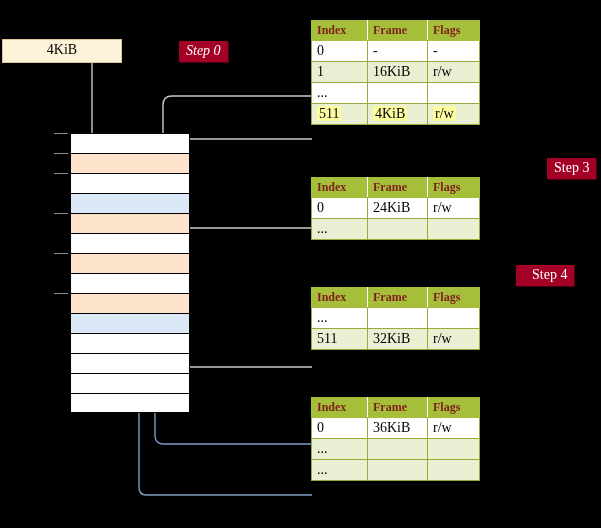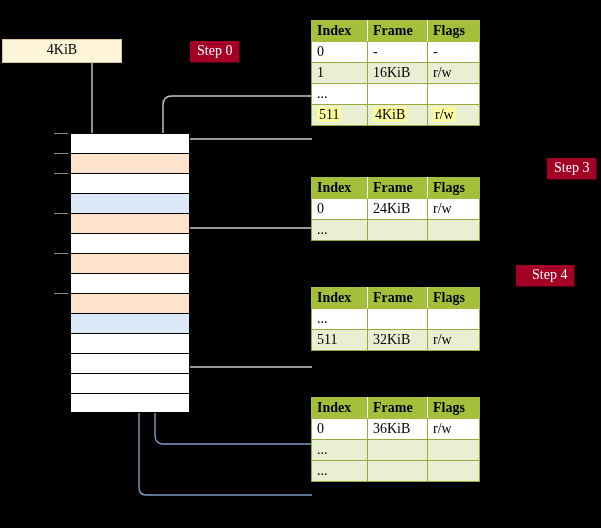--- a/index.html
+++ b/index.html
@@ -65,25 +65,25 @@
     padding:2px 5px;
     height:20px;
     box-sizing:border-box;
     text-align:left;
     font-weight:normal;
     vertical-align:middle;
     white-space:nowrap;
   }
   .ptable th{
     background:#a6bf3b;
-    color:#000000;
+    color:#7f1d1d;
     font-weight:bold;
     border-color:#a6bf3b;
     border-right:1px solid #ffffff;
-    font-size:14px;
+    font-size:12px;
   }
   .ptable th:last-child{border-right:1px solid #a6bf3b;}
   .ptable tr.alt td{background:#e8efd3;}
   .ptable td.c-index{width:56px;}
   .ptable td.c-frame{width:60px;}
   .ptable td.c-flags{width:52px;}
   .ptable th.c-index{width:56px;}
   .ptable th.c-frame{width:60px;margin-left:40px;}
   .ptable th.c-flags{width:52px;}
   .hl{background:#fdfda0 !important;padding:0 2px;}
@@ -120,21 +120,21 @@
 
     <path d="M312,444 L163,444 Q155,444 155,435 L155,331" fill="none" stroke="#7e9dc4" stroke-width="1.4" marker-end="url(#ba)"></path>
 
     <path d="M312,495 L146,495 Q139,495 139,487 L139,216" fill="none" stroke="#7e9dc4" stroke-width="1.4" marker-end="url(#ba)"></path>
   </svg>
 
   <div class="cr3box" style="left:2px;top:39px;width:118px;height:22px;">
     <span>4KiB</span>
   </div>
 
-  <div class="step-badge" style="left:190px;top:41px;">Step 0</div>
+  <div class="step-badge" style="left:179px;top:41px;font-style:italic;">Step 0</div>
   <div class="step-badge" style="left:547px;top:158px;">Step 3</div>
   <div class="step-badge" style="left:516px;top:265px;padding-left:16px;">Step 4</div>
 
   <div id="memcol">
       <div class="memrow" style="top: 0px; height: 20px;"></div>
       <div class="memtick" style="left: -16px; top: 0px;"></div>
       <div class="memrow orange" style="top: 20px; height: 20px;"></div>
       <div class="memtick" style="left: -16px; top: 20px;"></div>
       <div class="memrow" style="top: 40px; height: 20px;"></div>
       <div class="memtick" style="left: -16px; top: 40px;"></div>

